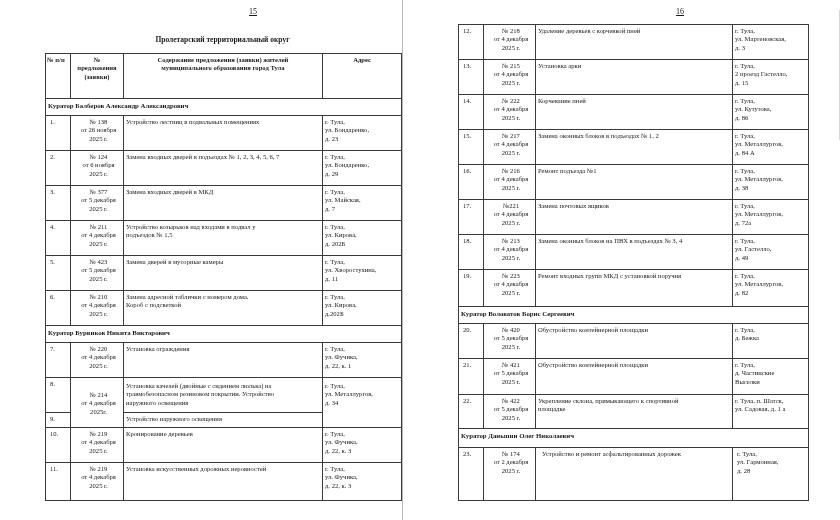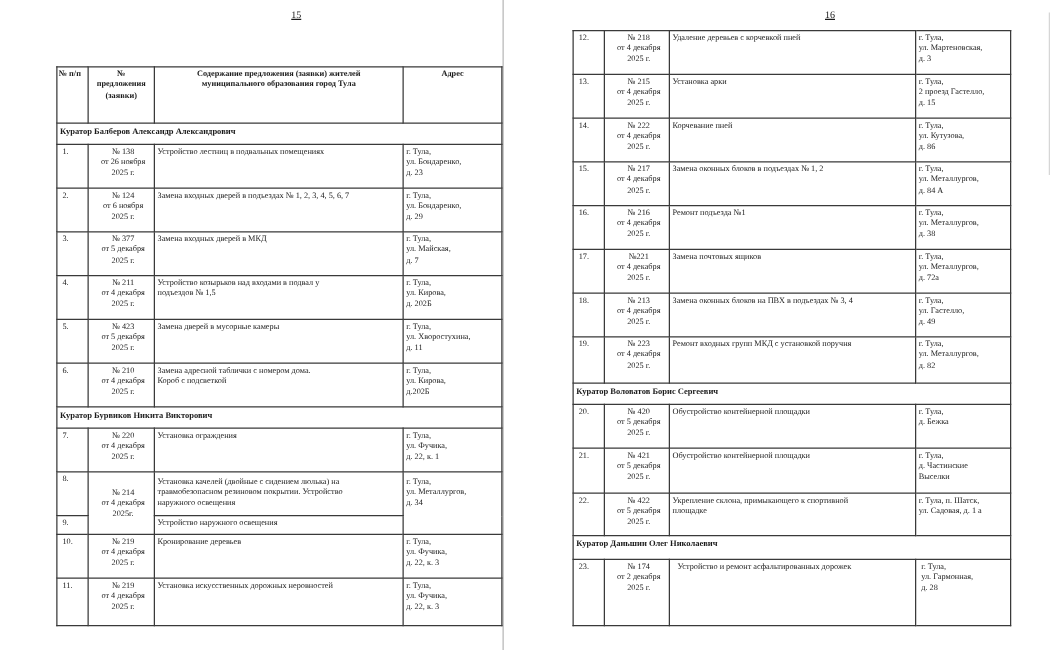--- a/index.html
+++ b/index.html
@@ -10,21 +10,21 @@
     color: #1a1a1a;
   }
   .page { position: absolute; top: 0; height: 520px; background: #fff; }
   .page-left { left: 0; width: 402px; border-right: 1px solid #b8b8b8; }
   .page-right { left: 442px; width: 398px; }
   .page-right::after {
     content: ""; position: absolute; right: 0; top: 10px; width: 1px; height: 130px;
     background: #d6d6d6;
   }
   .page-num {
-    position: absolute; font-size: 8px; text-align: center; width: 40px; text-decoration: underline;
+    position: absolute; font-size: 8px; text-align: right; width: 40px; text-decoration: underline;
   }
   .page-left .page-num { left: 217px; top: 7px; }
   .page-right .page-num { left: 202px; top: 7px; }
   .section-title {
     position: absolute; left: 45px; width: 355px; top: 35px;
     text-align: center; font-weight: bold; font-size: 7.5px;
   }
   table {
     position: absolute; border-collapse: collapse; table-layout: fixed;
     font-size: 6.6px; line-height: 8.4px;
@@ -41,20 +41,21 @@
   td.mid { vertical-align: middle; }
   .line { display: block; white-space: nowrap; }
   .left-table { left: 45px; top: 53px; width: 356px; }
   .right-table { left: 458px; top: 24px; width: 350px; }
 </style>
 </head>
 <body>
 
 <div class="page page-left">
   <div class="page-num">15</div>
+  <div class="section-title">Пролетарский территориальный округ</div>
 
   <table class="left-table">
     <colgroup>
       <col style="width:25px">
         <col style="width:53px">
         <col style="width:199px">
         <col style="width:79px">
     </colgroup>
     <tbody>
         <tr style="height:45px">

